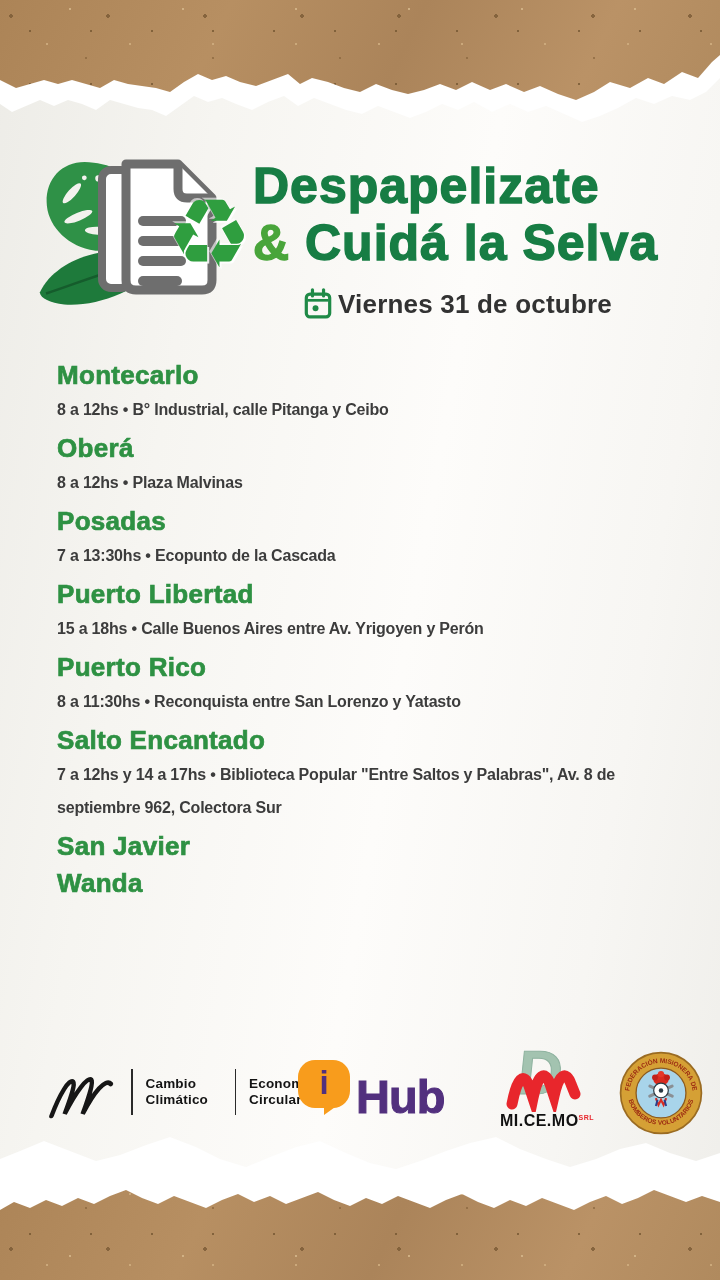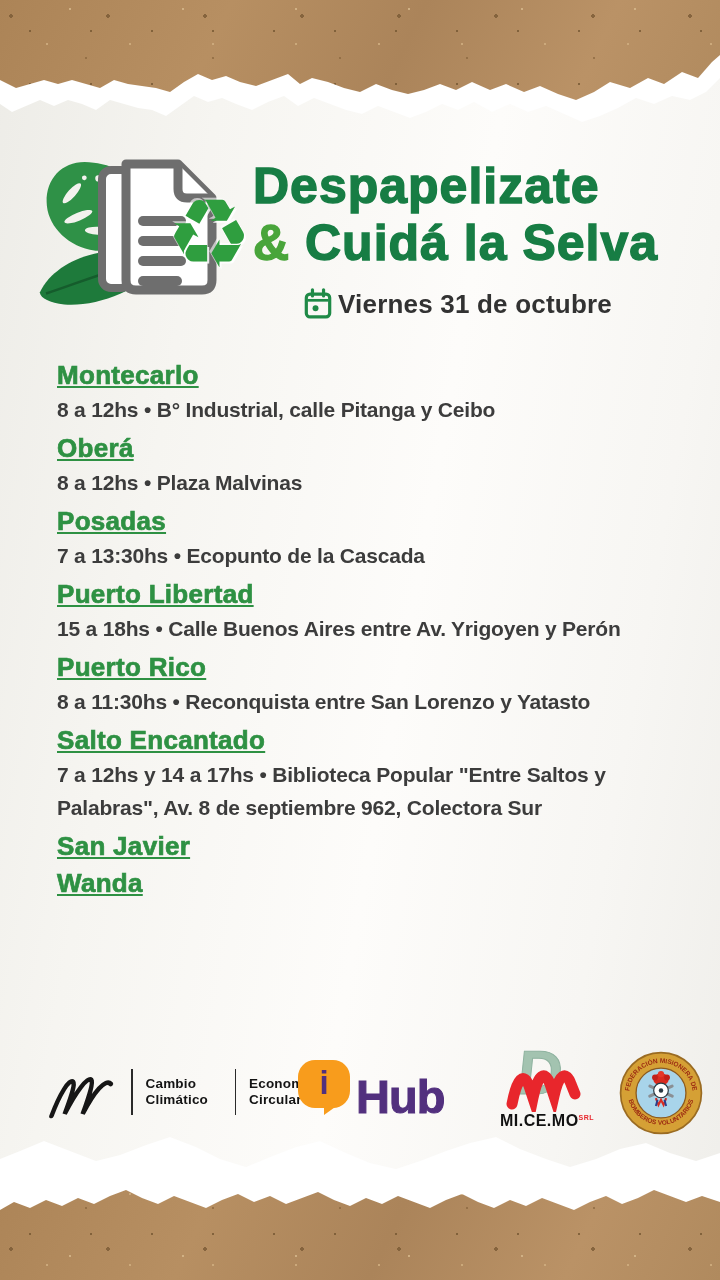--- a/index.html
+++ b/index.html
@@ -46,22 +46,22 @@
     font-weight:bold;letter-spacing:1px;line-height:57px;font-size:50px;
     -webkit-text-stroke:1.4px #177d44;}
   .title-line2 .amp{color:#49a53b;-webkit-text-stroke:1.4px #49a53b;}
   .date-row{position:absolute;left:303px;top:288px;z-index:3;display:flex;align-items:flex-end;gap:5px;}
   .date-row .date-text{font-size:26px;font-weight:bold;color:#323232;letter-spacing:.2px;}
 
   
   .locations{position:absolute;left:57px;top:361px;width:625px;z-index:3;}
   .item{margin-bottom:8px;}
   .loc-name{color:#2e9143;font-weight:bold;font-size:26px;line-height:29px;
-    -webkit-text-stroke:.7px #2e9143;letter-spacing:.3px;margin-bottom:3px;text-decoration:underline;}
-  .loc-details{color:#3c3c3c;font-weight:bold;font-size:21px;line-height:33px;letter-spacing:-.2px;}
+    -webkit-text-stroke:.7px #2e9143;letter-spacing:.3px;margin-bottom:3px;}
+  .loc-details{color:#3c3c3c;font-weight:bold;font-size:16px;line-height:33px;letter-spacing:-.2px;}
 
   
   .footer{position:absolute;left:0;top:1044px;width:720px;height:110px;z-index:3;}
   .misiones-group{position:absolute;left:46px;top:18px;display:flex;align-items:center;gap:13px;}
   .v-divider{width:1.5px;height:46px;background:#2a2a2a;}
   .program-label{width:76px;font-size:13.5px;line-height:16px;font-weight:bold;color:#141414;letter-spacing:.2px;}
   .ihub-group{position:absolute;left:298px;top:16px;display:flex;align-items:flex-start;gap:6px;}
   .ihub-bubble{position:relative;width:52px;height:48px;background:#f89c1c;border-radius:17px;
     display:flex;align-items:center;justify-content:center;}
   .ihub-bubble::after{content:"";position:absolute;left:26px;bottom:-7px;width:0;height:0;

